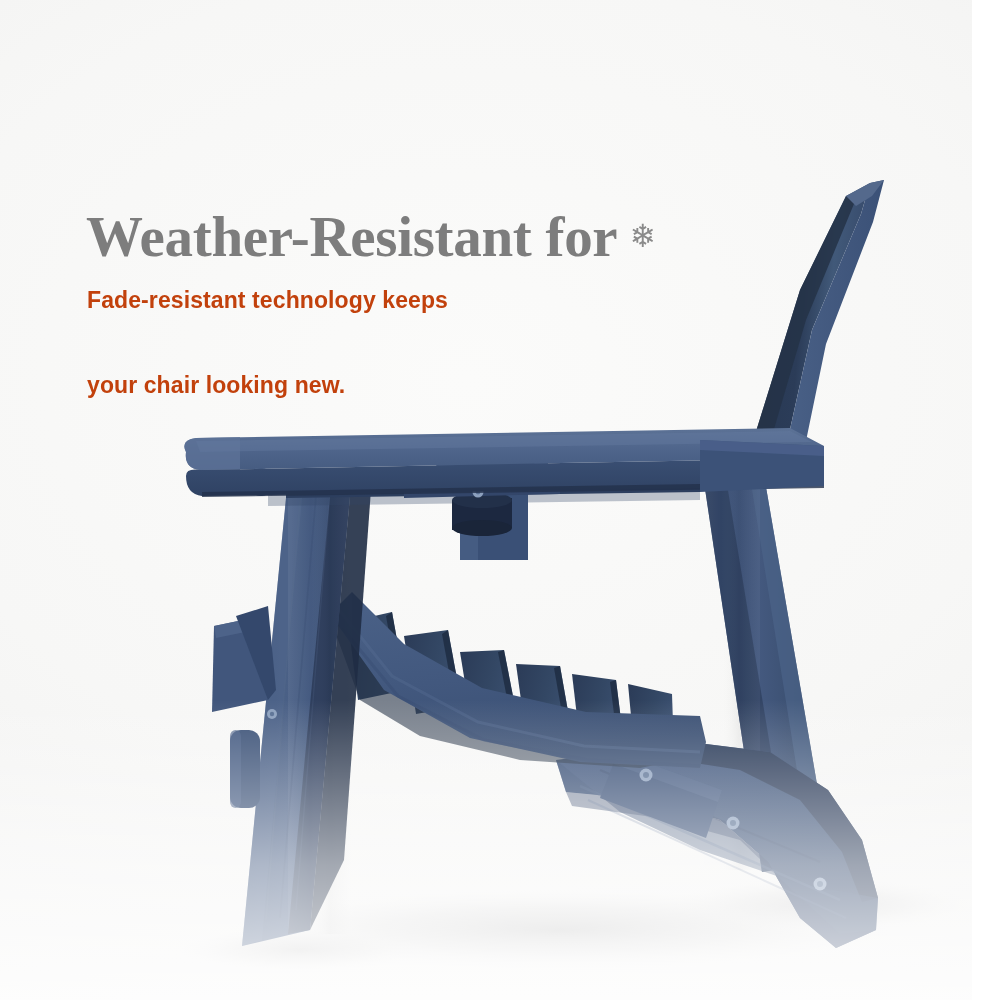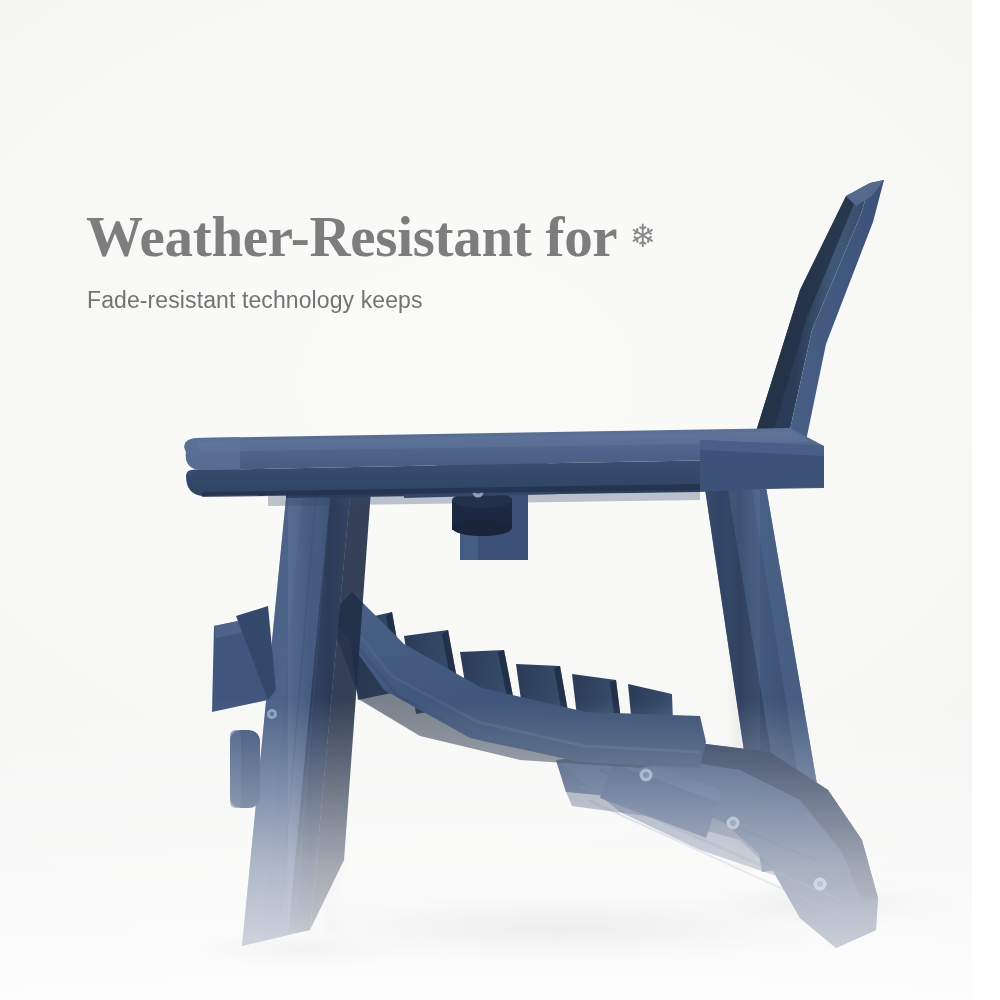--- a/index.html
+++ b/index.html
@@ -55,23 +55,24 @@
     font-weight: normal;
   }
   #subtitle {
     position: absolute;
     left: 87px;
     top: 236px;
     width: 470px;
     font-family: "Liberation Sans", sans-serif;
     font-size: 23px;
     line-height: 1.85;
-    color: #737373;
+    color: #c2410c;
     letter-spacing: 0.1px;
     white-space: pre-line;
+    font-weight: bold;
   }
 
   
   #product {
     position: absolute;
     left: 0;
     top: 0;
     width: 1000px;
     height: 1000px;
   }
@@ -296,15 +297,16 @@
   <div id="floor-sheen"></div>
 
   <div id="headline">
     <span class="hl-line">
       <span>Weather-Resistant for</span><span class="hl-ico">❄</span>
     </span>
   </div>
 
   <div id="subtitle">
     <div>Fade-resistant technology keeps</div>
+    <div>your chair looking new.</div>
   </div>
 
 </div>
 
 </body></html>

